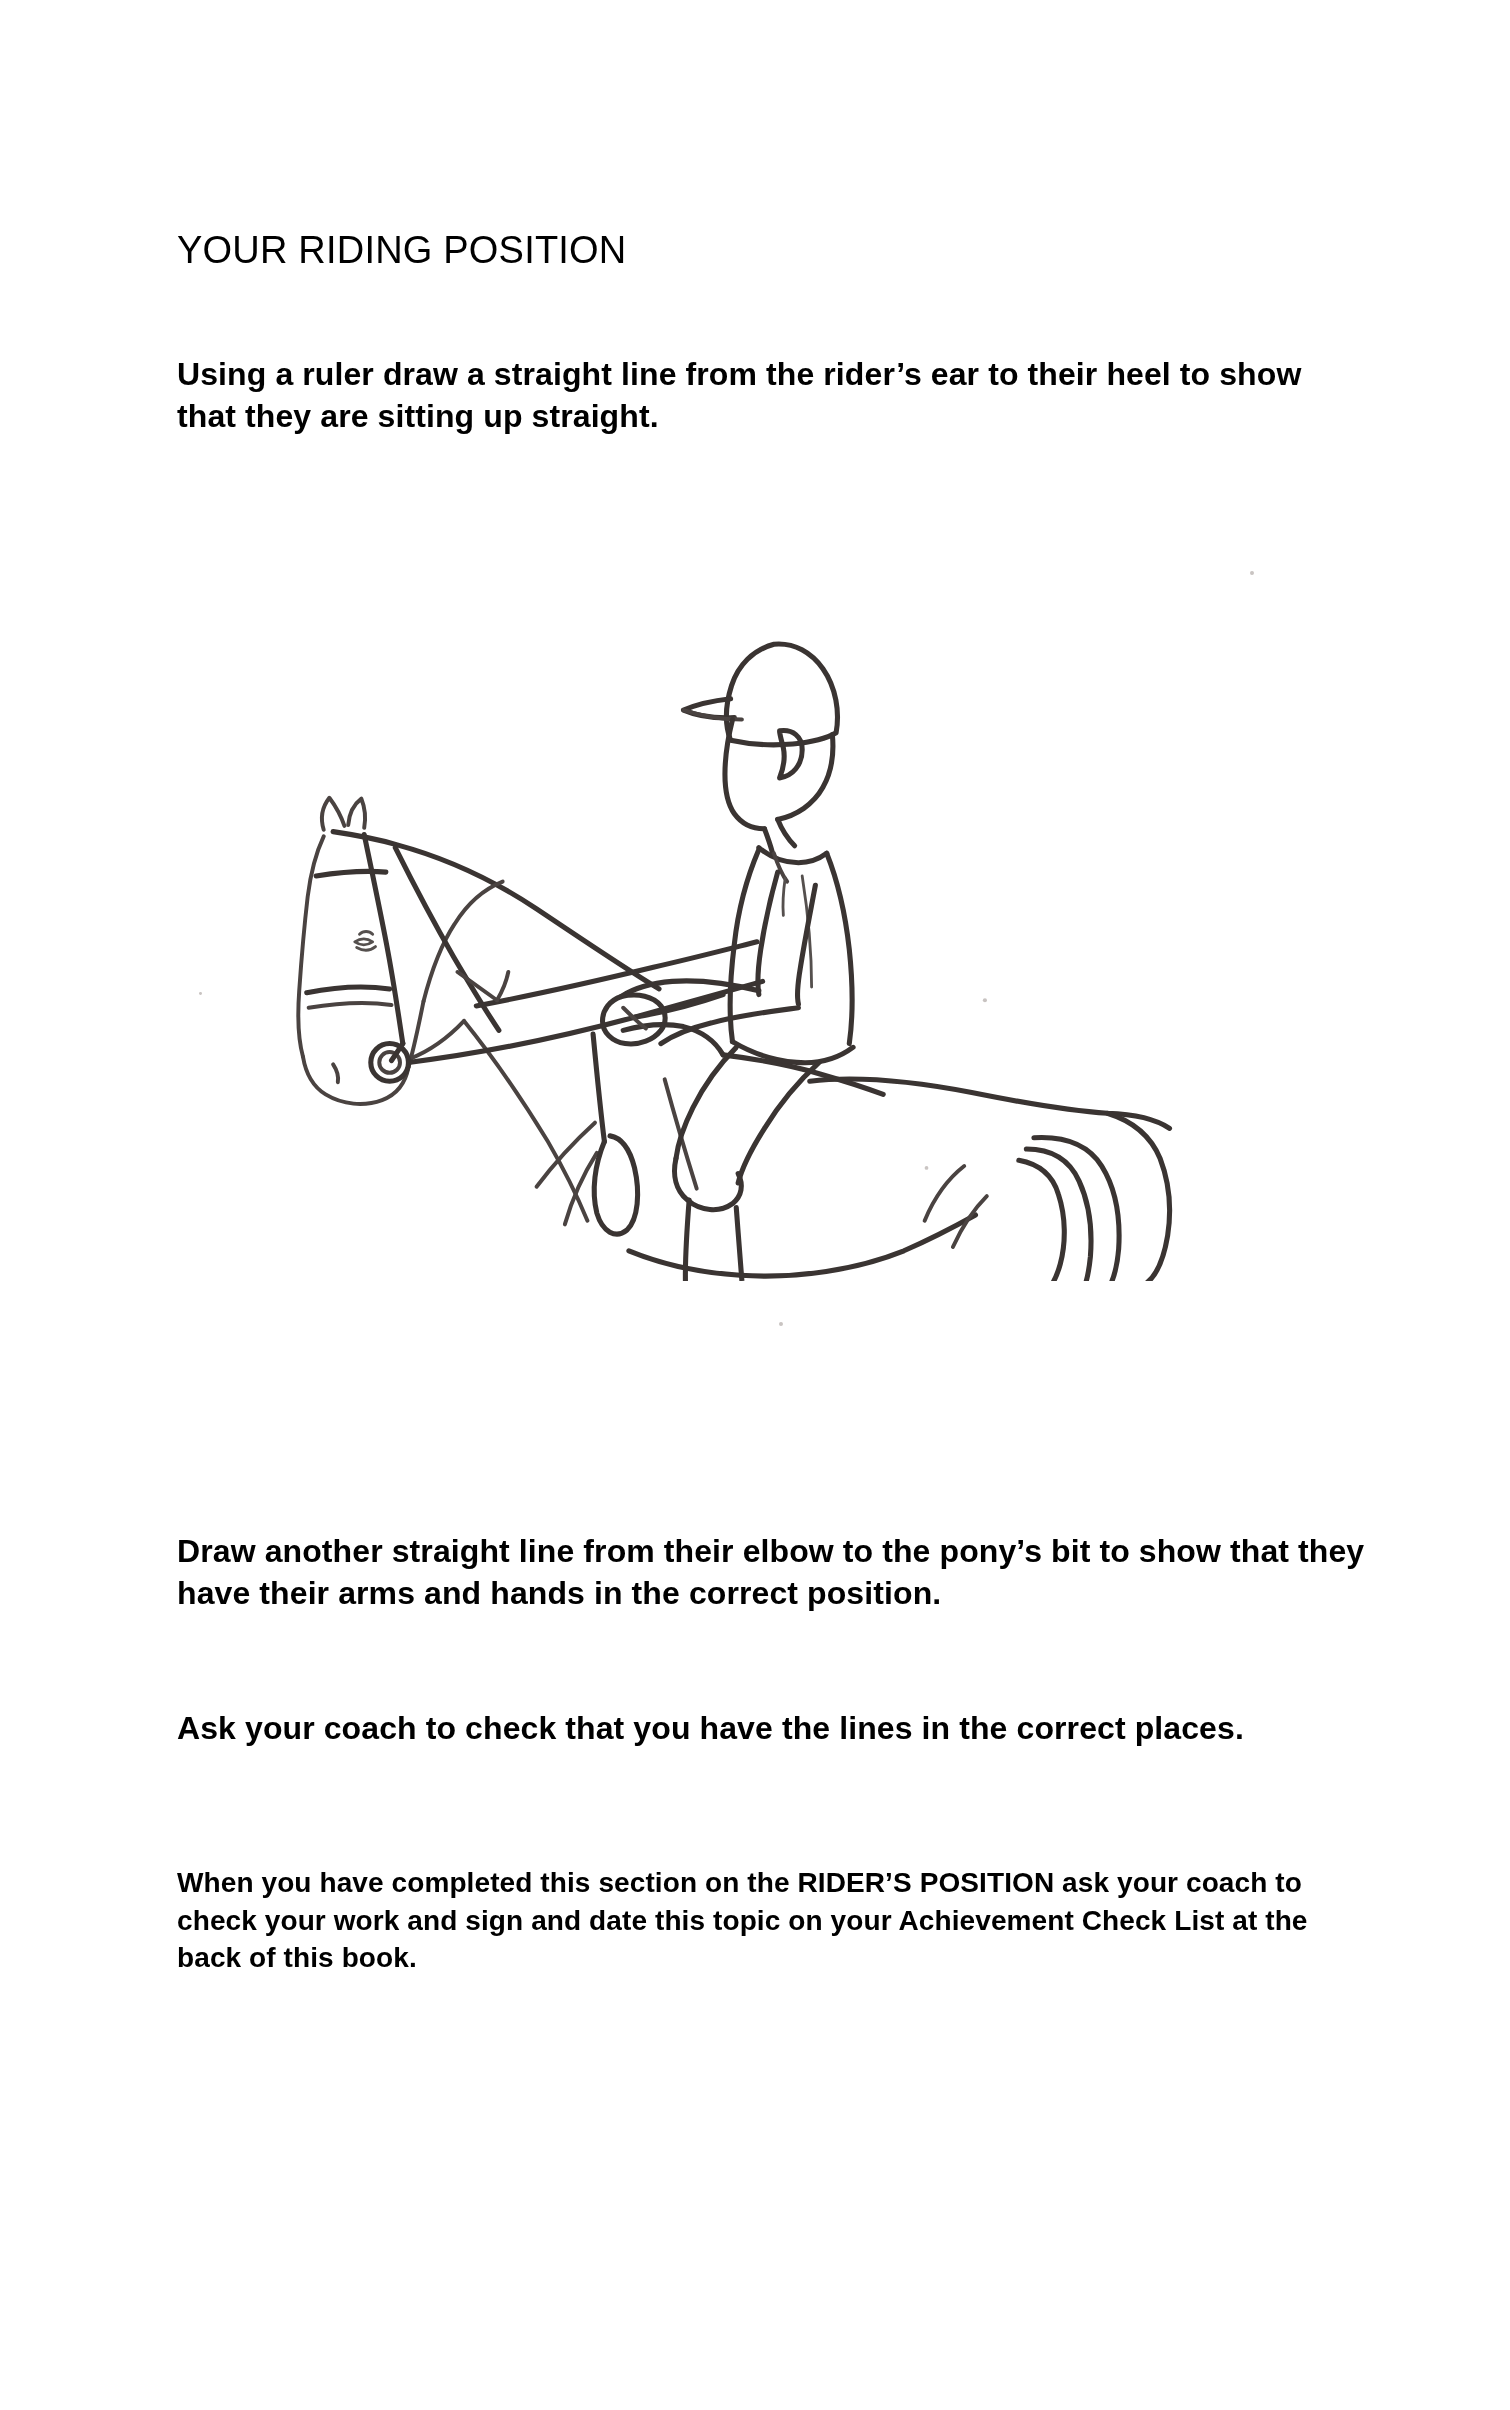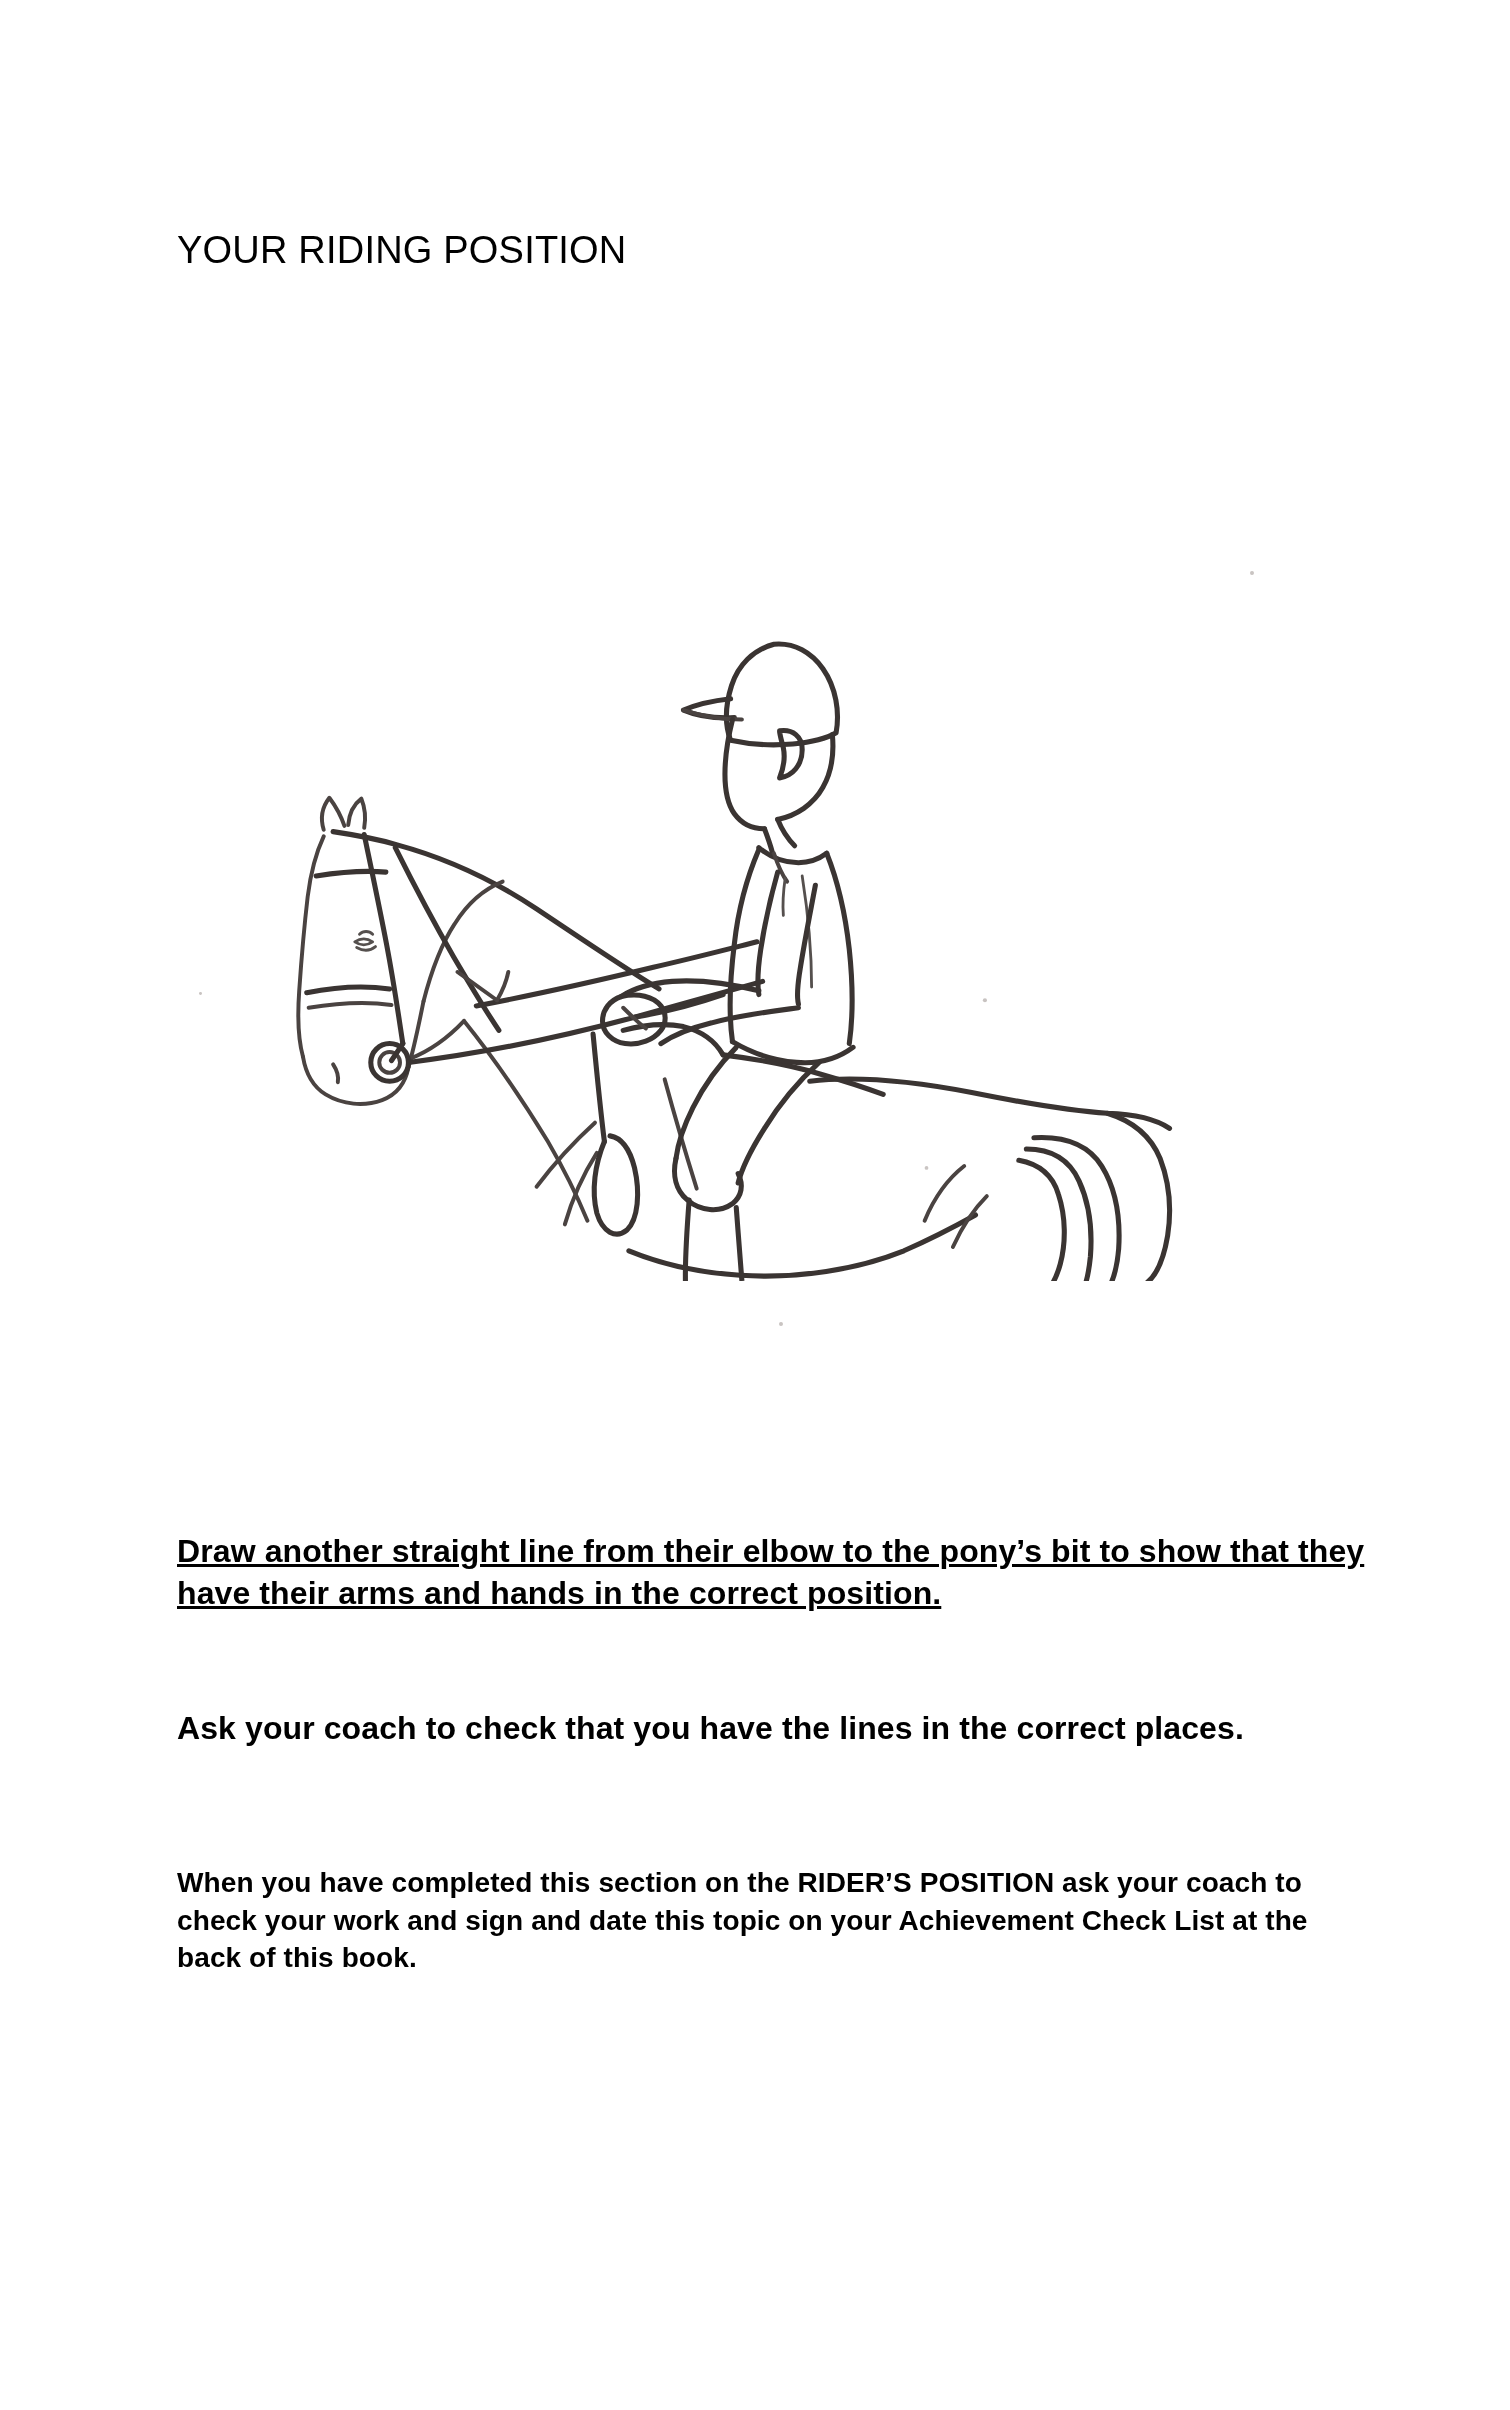--- a/index.html
+++ b/index.html
@@ -34,21 +34,21 @@
 
   .para {
     position: absolute;
     left: 177px;
     font-weight: bold;
     font-size: 32px;
     line-height: 1.30;
     letter-spacing: 0.1px;
   }
   .para.p1 { top: 322px;  width: 1182px; }
-  .para.p2 { top: 1499px; width: 1224px; text-decoration: underline; }
+  .para.p2 { top: 1499px; width: 1224px; }
   .para.p3 { top: 1676px; width: 1177px; }
   .para.p4 {
     top: 1836px;
     width: 1177px;
     font-size: 28px;
     line-height: 1.34;
   }
 
   
   .footer {
@@ -100,20 +100,21 @@
     border-radius: 50%;
   }
 </style>
 </head>
 <body>
 
 <div class="page">
 
   <h1 class="doc-title">YOUR RIDING POSITION</h1>
 
+  <p class="para p1">Using a ruler draw a straight line from the rider’s ear to their heel to show that they are sitting up straight.</p>
 
   <div class="illustration">
     <svg viewBox="0 0 1050 760" preserveAspectRatio="xMidYMid meet">
 
       <g>
 
         <path class="ink" d="M74,281 C70,268 73,256 80,247 C86,255 92,265 96,277"></path>
         <path class="ink" d="M100,276 C101,264 106,254 114,248 C118,258 119,268 117,279"></path>
 
         <path class="ink-d" d="M84,283 C104,286 128,290 152,297 C200,310 252,333 300,365 C348,397 392,427 430,450"></path>

